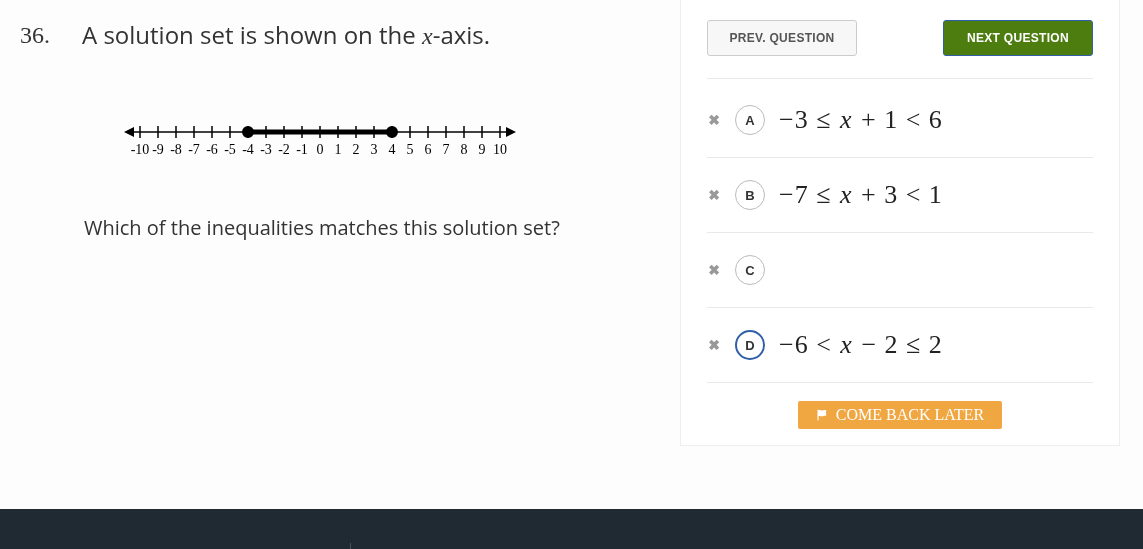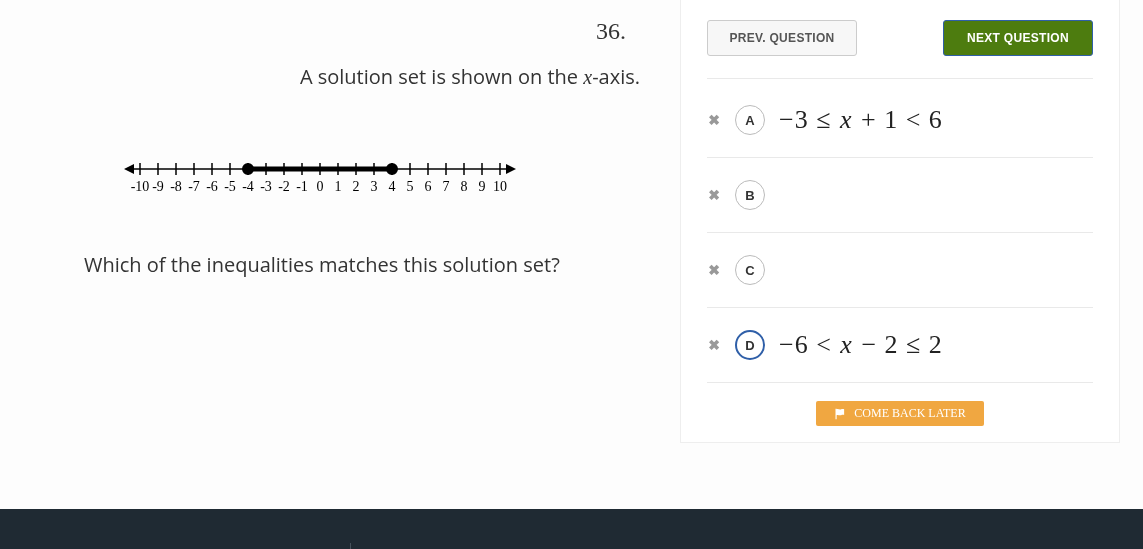--- a/index.html
+++ b/index.html
@@ -13,30 +13,30 @@
   }
   .container {
     display: flex;
     gap: 20px;
     padding: 0 0 0 0;
   }
   .left-col {
     width: 660px;
     padding: 18px 20px 20px 20px;
   }
-  .qrow { display: flex; align-items: flex-end; gap: 18px; flex-direction: column; }
+  .qrow { display: flex; align-items: center; gap: 18px; }
   .qnum {
     font-family: Georgia, 'Times New Roman', serif;
     font-size: 24px;
     color: #333;
     min-width: 44px;
   }
   .qtext {
     font-family: "Segoe UI", "Open Sans", sans-serif;
-    font-size: 20px;
+    font-size: 24px;
     color: #333;
     line-height: 1.4;
   }
   .qtext .var { font-family: Georgia, 'Times New Roman', serif; font-style: italic; }
   .numberline-wrap {
     margin: 60px 0 40px 100px;
   }
   .subq {
     margin-left: 64px;
     font-family: "Segoe UI", "Open Sans", sans-serif;
@@ -124,21 +124,21 @@
   .come-back-row {
     text-align: center;
     padding-top: 18px;
   }
   .come-back {
     display: inline-flex;
     align-items: center;
     gap: 8px;
     background: #f0a741;
     color: #fff;
-    font-size: 12px;
+    font-size: 16px;
     padding: 5px 18px;
     border-radius: 2px;
     cursor: pointer;
     font-family: Georgia, 'Times New Roman', serif;
   }
   .flag-icon {
     width: 12px; height: 12px;
   }
   .footer-bar {
     position: absolute;
@@ -246,20 +246,21 @@
 
     <div class="answers" id="answers-container">
         <div class="answer">
           <div class="elim">✖</div>
           <div class="letter">A</div>
           <div class="math">−3 ≤ <span class="var">x</span> + 1 &lt; 6</div>
         </div>
         <div class="answer">
           <div class="elim">✖</div>
           <div class="letter">B</div>
+          <div class="math">−7 ≤ <span class="var">x</span> + 3 &lt; 1</div>
         </div>
         <div class="answer">
           <div class="elim">✖</div>
           <div class="letter">C</div>
         </div>
         <div class="answer">
           <div class="elim">✖</div>
           <div class="letter selected">D</div>
           <div class="math">−6 &lt; <span class="var">x</span> − 2 ≤ 2</div>
         </div>

